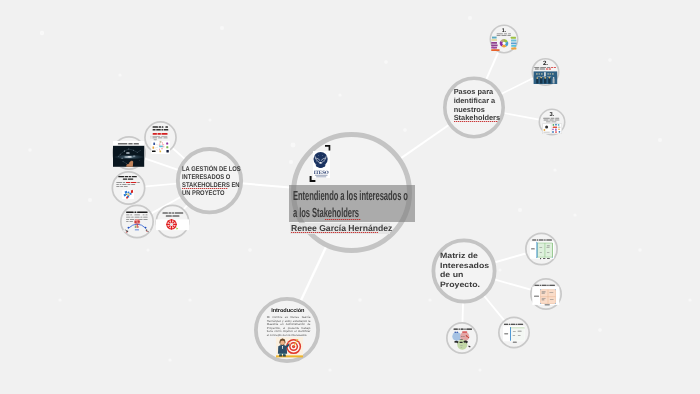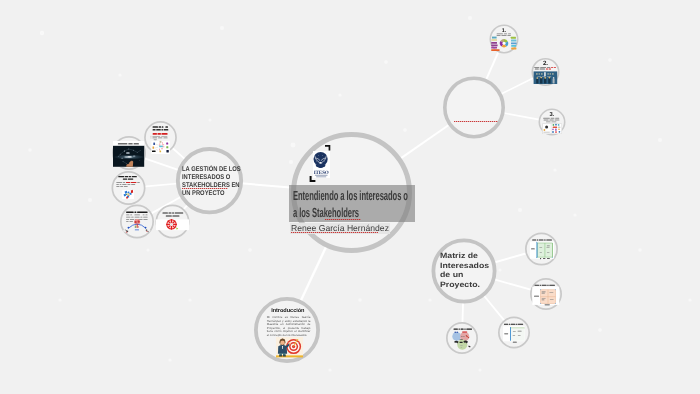--- a/index.html
+++ b/index.html
@@ -13,21 +13,21 @@
   .node{position:absolute;}
 
   
   .branch-label{position:absolute;color:#3b3b3b;font-weight:bold;white-space:pre;}
 
   
   #title-box{position:absolute;background:rgba(126,126,126,0.62);}
   #title-text{position:absolute;color:#3a3a3a;font-weight:bold;letter-spacing:-0.1px;
               transform-origin:0 0;}
   #author-box{position:absolute;background:rgba(228,228,228,0.96);}
-  #author-text{position:absolute;color:#3c3c3c;font-weight:normal;text-align:right;}
+  #author-text{position:absolute;color:#3c3c3c;font-weight:bold;text-align:right;}
   
   .sq{position:absolute;height:1.1px;opacity:0.95;
       background-image:repeating-linear-gradient(90deg,
         rgba(197,36,36,0.95) 0 1.1px, rgba(197,36,36,0.30) 1.1px 2.0px);}
 
   
   .mini{position:absolute;overflow:hidden;background:#fff;}
   .blur1{filter:blur(0.3px);}
 </style>
 </head>
@@ -155,20 +155,21 @@
     </div>
   <div class="sq" style="left:325px;top:218.5px;width:36px;"></div>
 
   <div id="author-box" style="left:290px;top:222.6px;width:100px;height:11.6px;"></div>
   <div id="author-text" style="left:291px;top:224px;font-size:8.6px;line-height:9px;">Renee García Hernández</div>
   <div class="sq" style="left:291px;top:231.8px;width:87px;"></div>
 
   <div class="branch-label" style="left:182.2px;top:166.4px;font-size:6.9px;line-height:7.7px;transform:scaleX(0.845);transform-origin:0 0;"><div>LA GESTIÓN DE LOS</div><div>INTERESADOS O</div><div>STAKEHOLDERS EN</div><div>UN PROYECTO</div></div>
   <div class="sq" style="left:181.7px;top:187.6px;width:46px;"></div>
 
+  <div class="branch-label" style="left:453.7px;top:87.6px;font-size:7.4px;line-height:8.95px;transform:scaleX(1.0);transform-origin:0 0;"><div>Pasos para</div><div>identificar a</div><div>nuestros</div><div>Stakeholders</div></div>
   <div class="sq" style="left:453.7px;top:121.3px;width:44px;"></div>
 
   <div class="mini" style="left:147.5px;top:122.5px;width:28px;height:31px;background:none;">
     <svg viewBox="0 0 28 31" width="28" height="31" class="blur1">
       <g fill="#2f2f2f">
         <rect x="4.6" y="3.3" width="5.4" height="1.5" rx="0.35"></rect>
         <rect x="10.6" y="3.3" width="2.6" height="1.5" rx="0.35"></rect>
         <rect x="13.8" y="3.3" width="1.6" height="1.5" rx="0.35"></rect>
         <rect x="17.4" y="3.3" width="2.6" height="1.5" rx="0.35"></rect>
         <rect x="4.6" y="6.1" width="3.0" height="1.5" rx="0.35"></rect>

